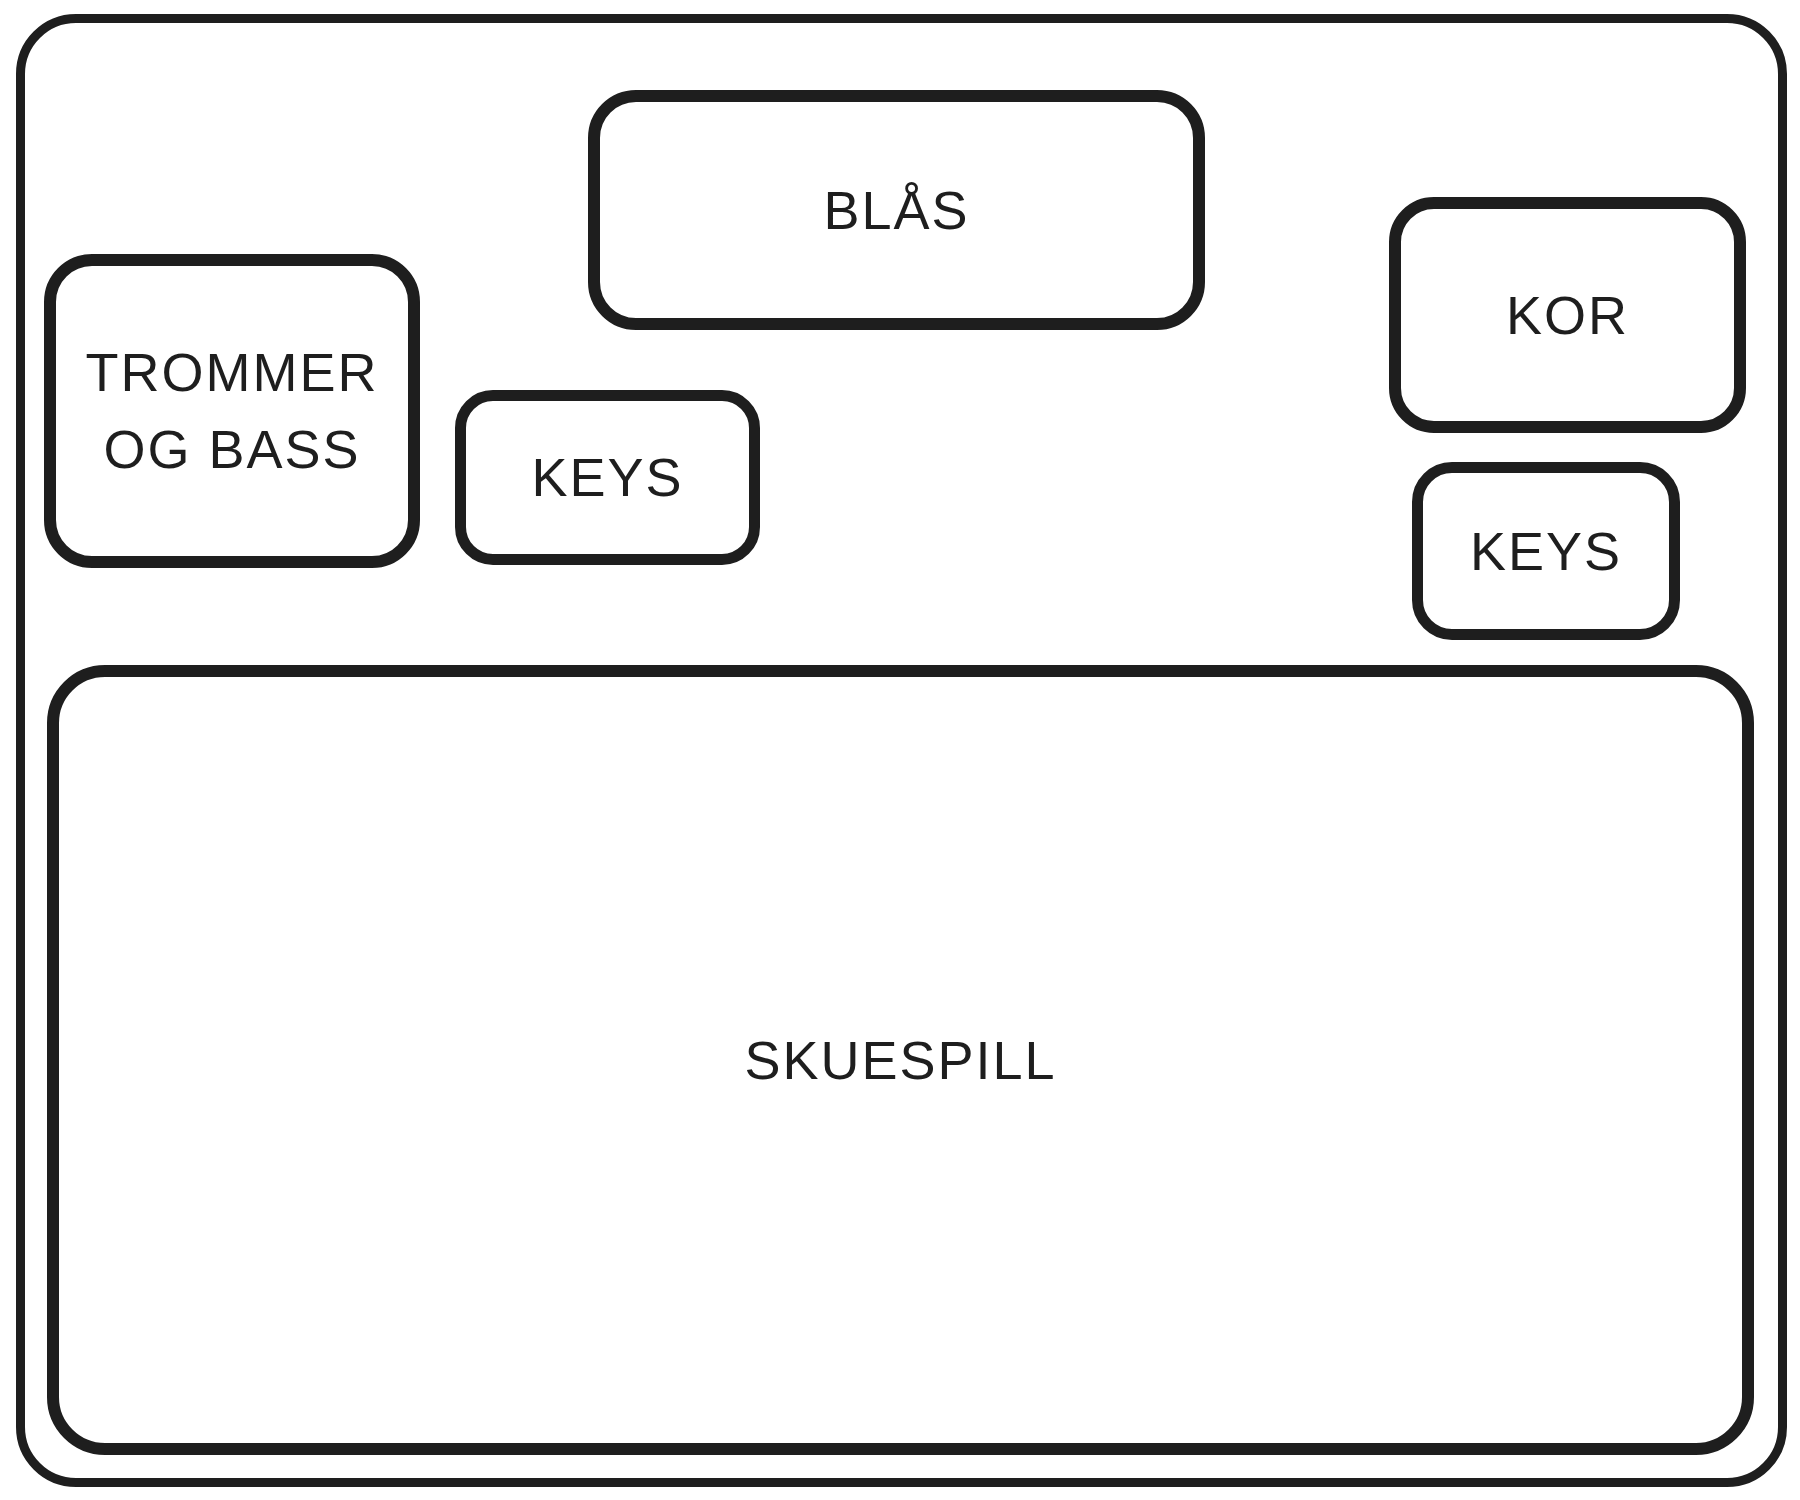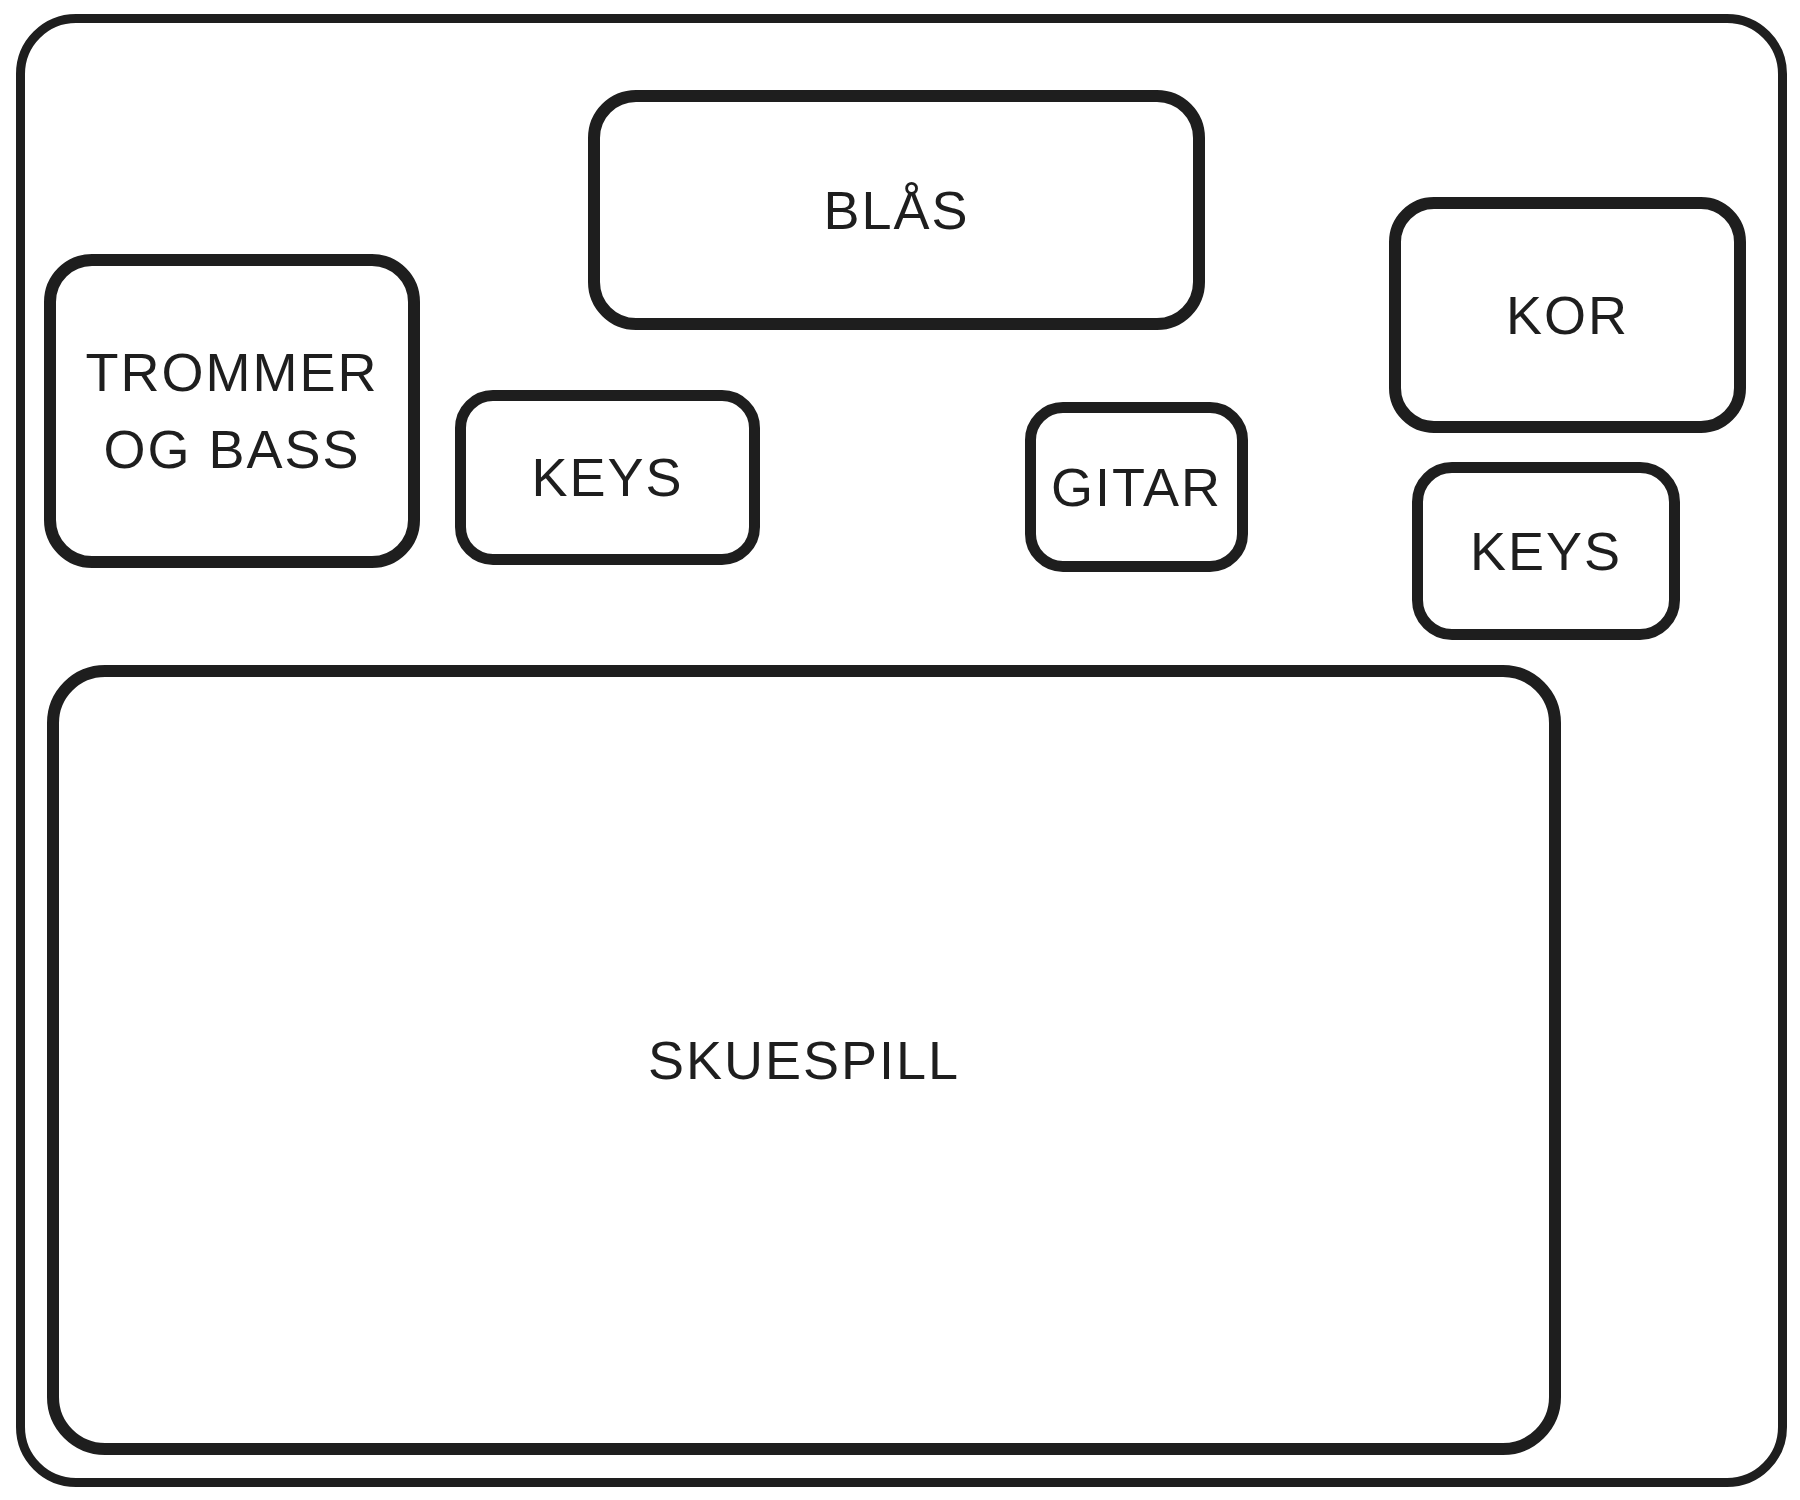--- a/index.html
+++ b/index.html
@@ -47,44 +47,41 @@
     border-radius: 60px;
     background: #ffffff;
   }
   
   .zone-blas      { left: 588px;  top: 90px;  width: 617px;  height: 240px;  border-radius: 48px; }
   .zone-trommer   { left: 44px;   top: 238px; width: 376px;  height: 314px;  border-radius: 48px; padding: 0 18px; margin-top: 16px; }
   .zone-keys-left { left: 455px;  top: 390px; width: 305px;  height: 175px;  border-radius: 38px; border-width: 11px; }
   .zone-gitar     { left: 1025px; top: 402px; width: 223px;  height: 170px;  border-radius: 38px; border-width: 11px; }
   .zone-kor       { left: 1389px; top: 197px; width: 357px;  height: 236px;  border-radius: 45px; align-items: center; }
   .zone-keys-right{ left: 1412px; top: 462px; width: 268px;  height: 178px;  border-radius: 40px; border-width: 11px; }
-  .zone-skuespill { left: 47px;   top: 665px; width: 1514px; height: 790px;  border-radius: 58px; }
+  .zone-skuespill { left: 47px;   top: 665px; width: 1707px; height: 790px;  border-radius: 58px; }
 </style>
 </head>
 <body>
 
 <div class="canvas">
 
   <div class="stage-area"></div>
 
   <div class="zone zone-blas">
     <span class="zone-label">BLÅS</span>
   </div>
 
   <div class="zone zone-trommer">
     <span class="zone-label">TROMMER OG BASS</span>
   </div>
 
   <div class="zone zone-keys-left">
     <span class="zone-label">KEYS</span>
   </div>
 
-  <div class="zone zone-gitar">
-    <span class="zone-label">GITAR</span>
-  </div>
 
   <div class="zone zone-kor">
     <span class="zone-label">KOR</span>
   </div>
 
   <div class="zone zone-keys-right">
     <span class="zone-label">KEYS</span>
   </div>
 
   <div class="zone zone-skuespill">

